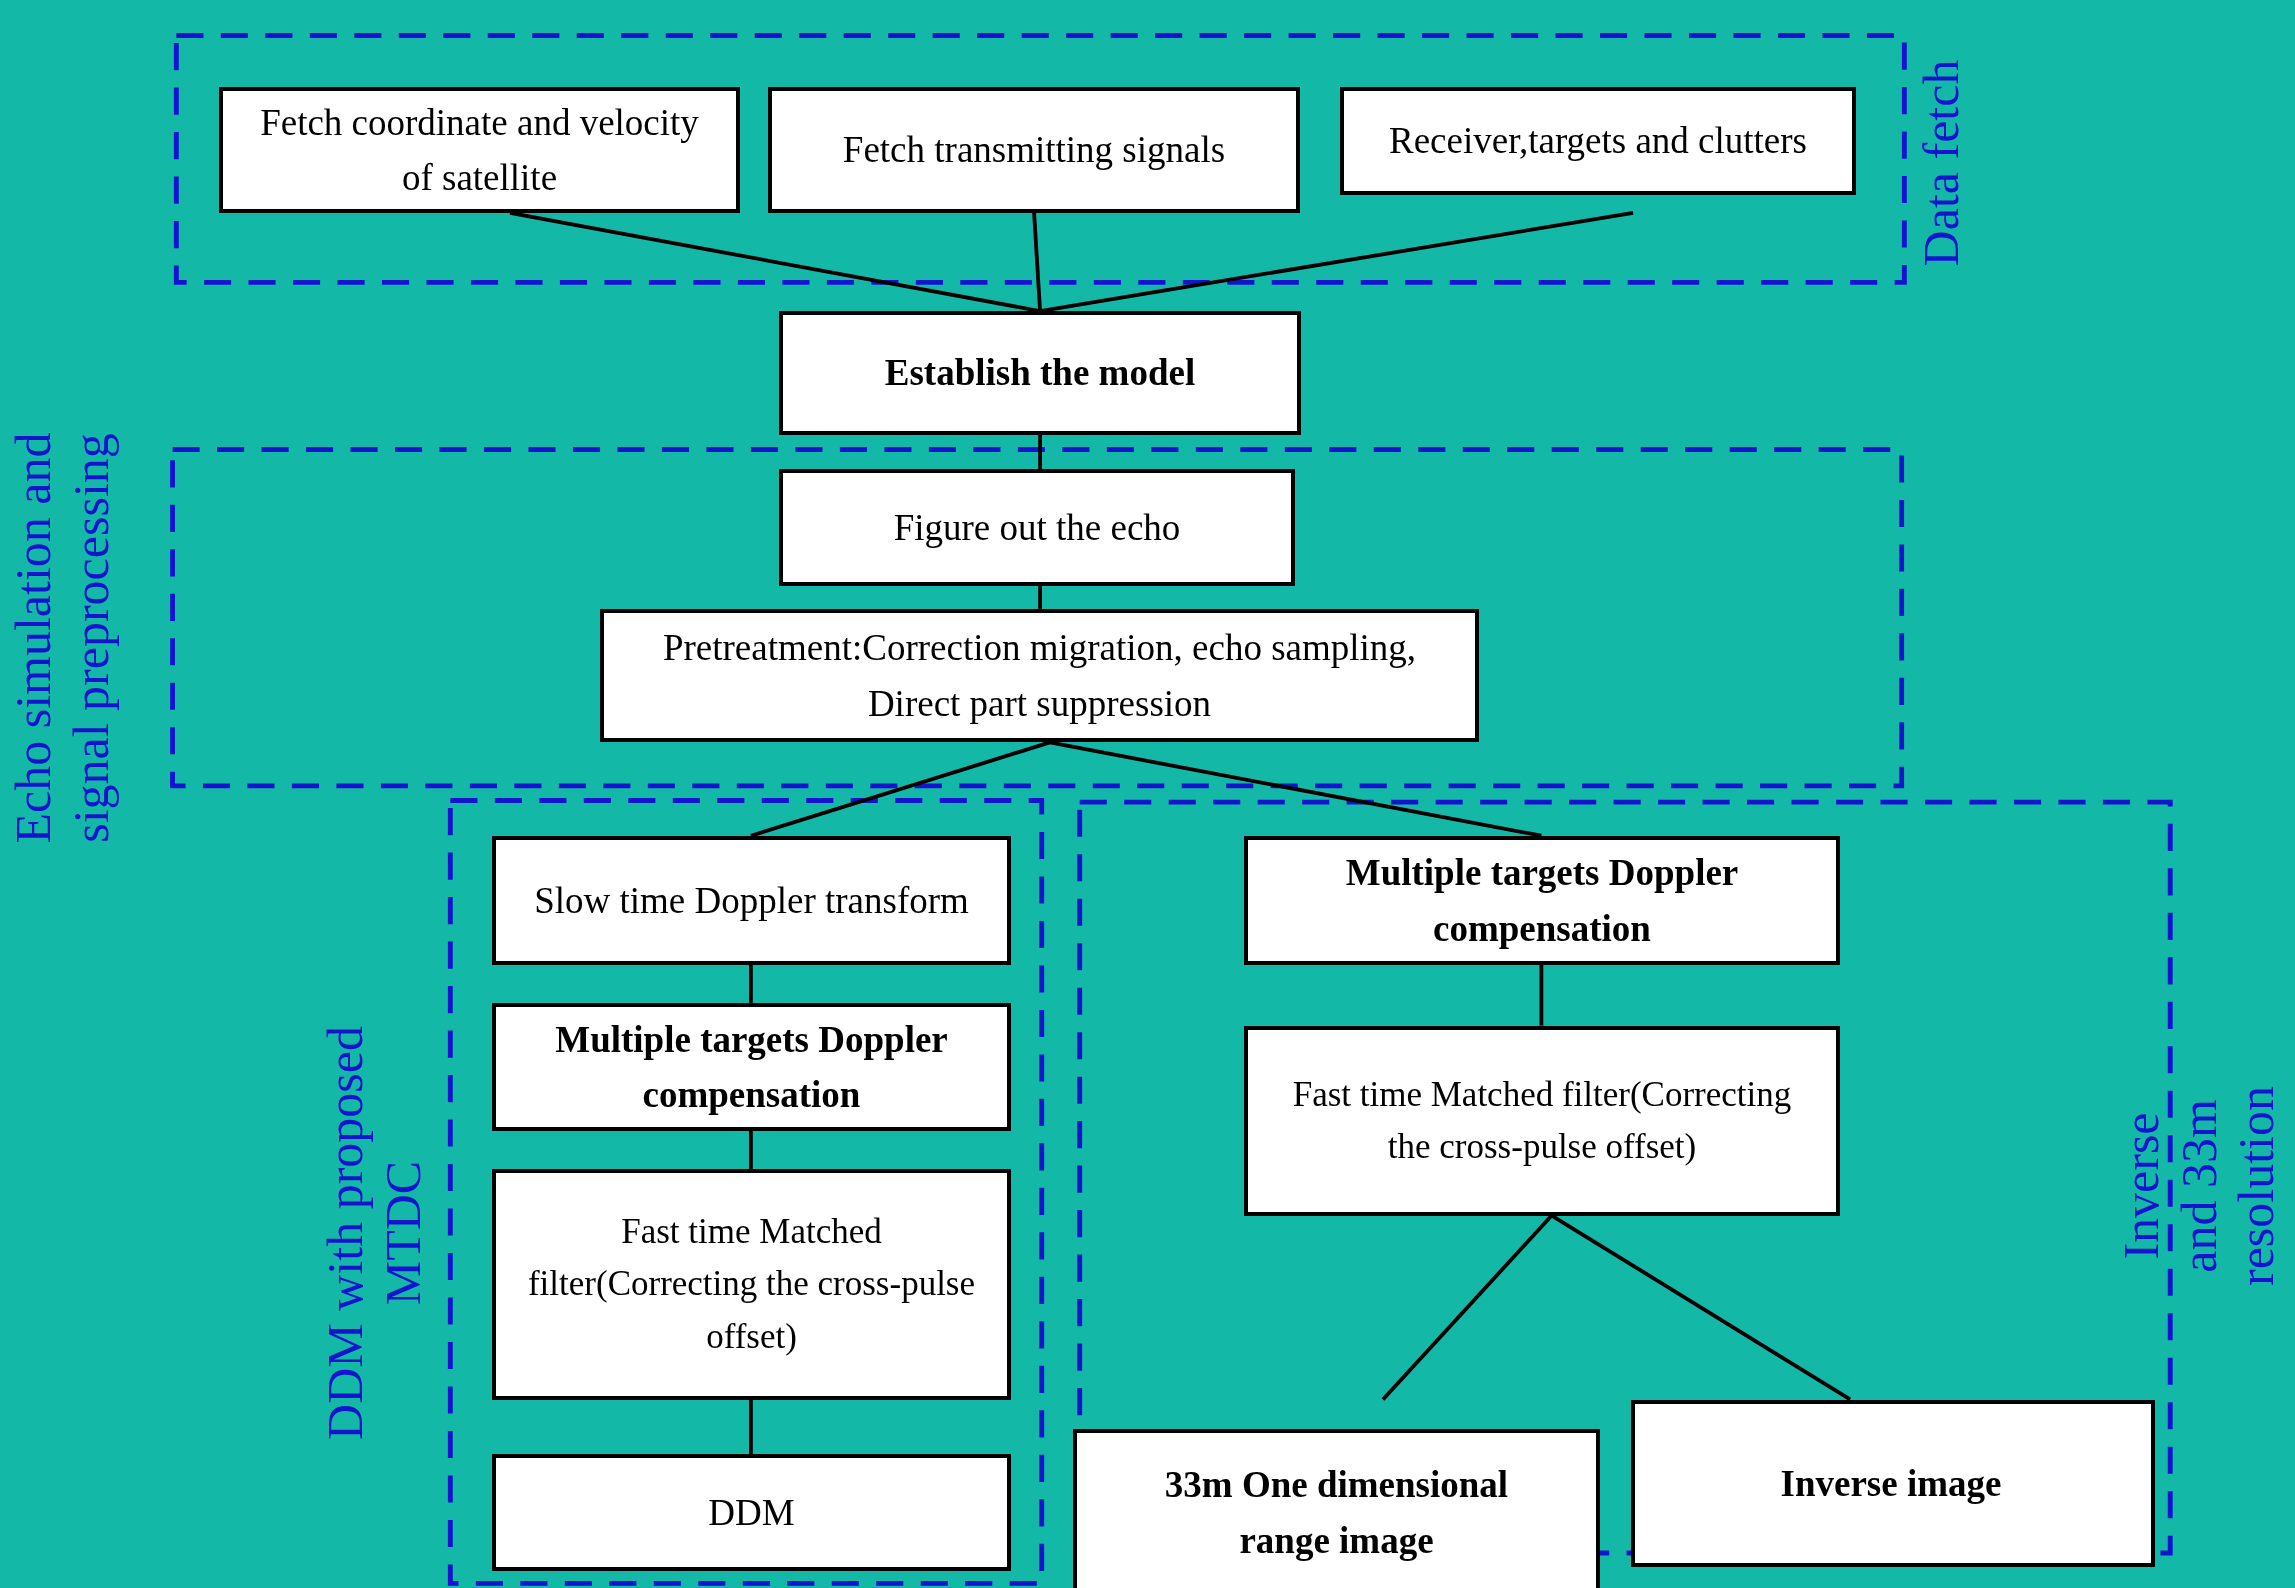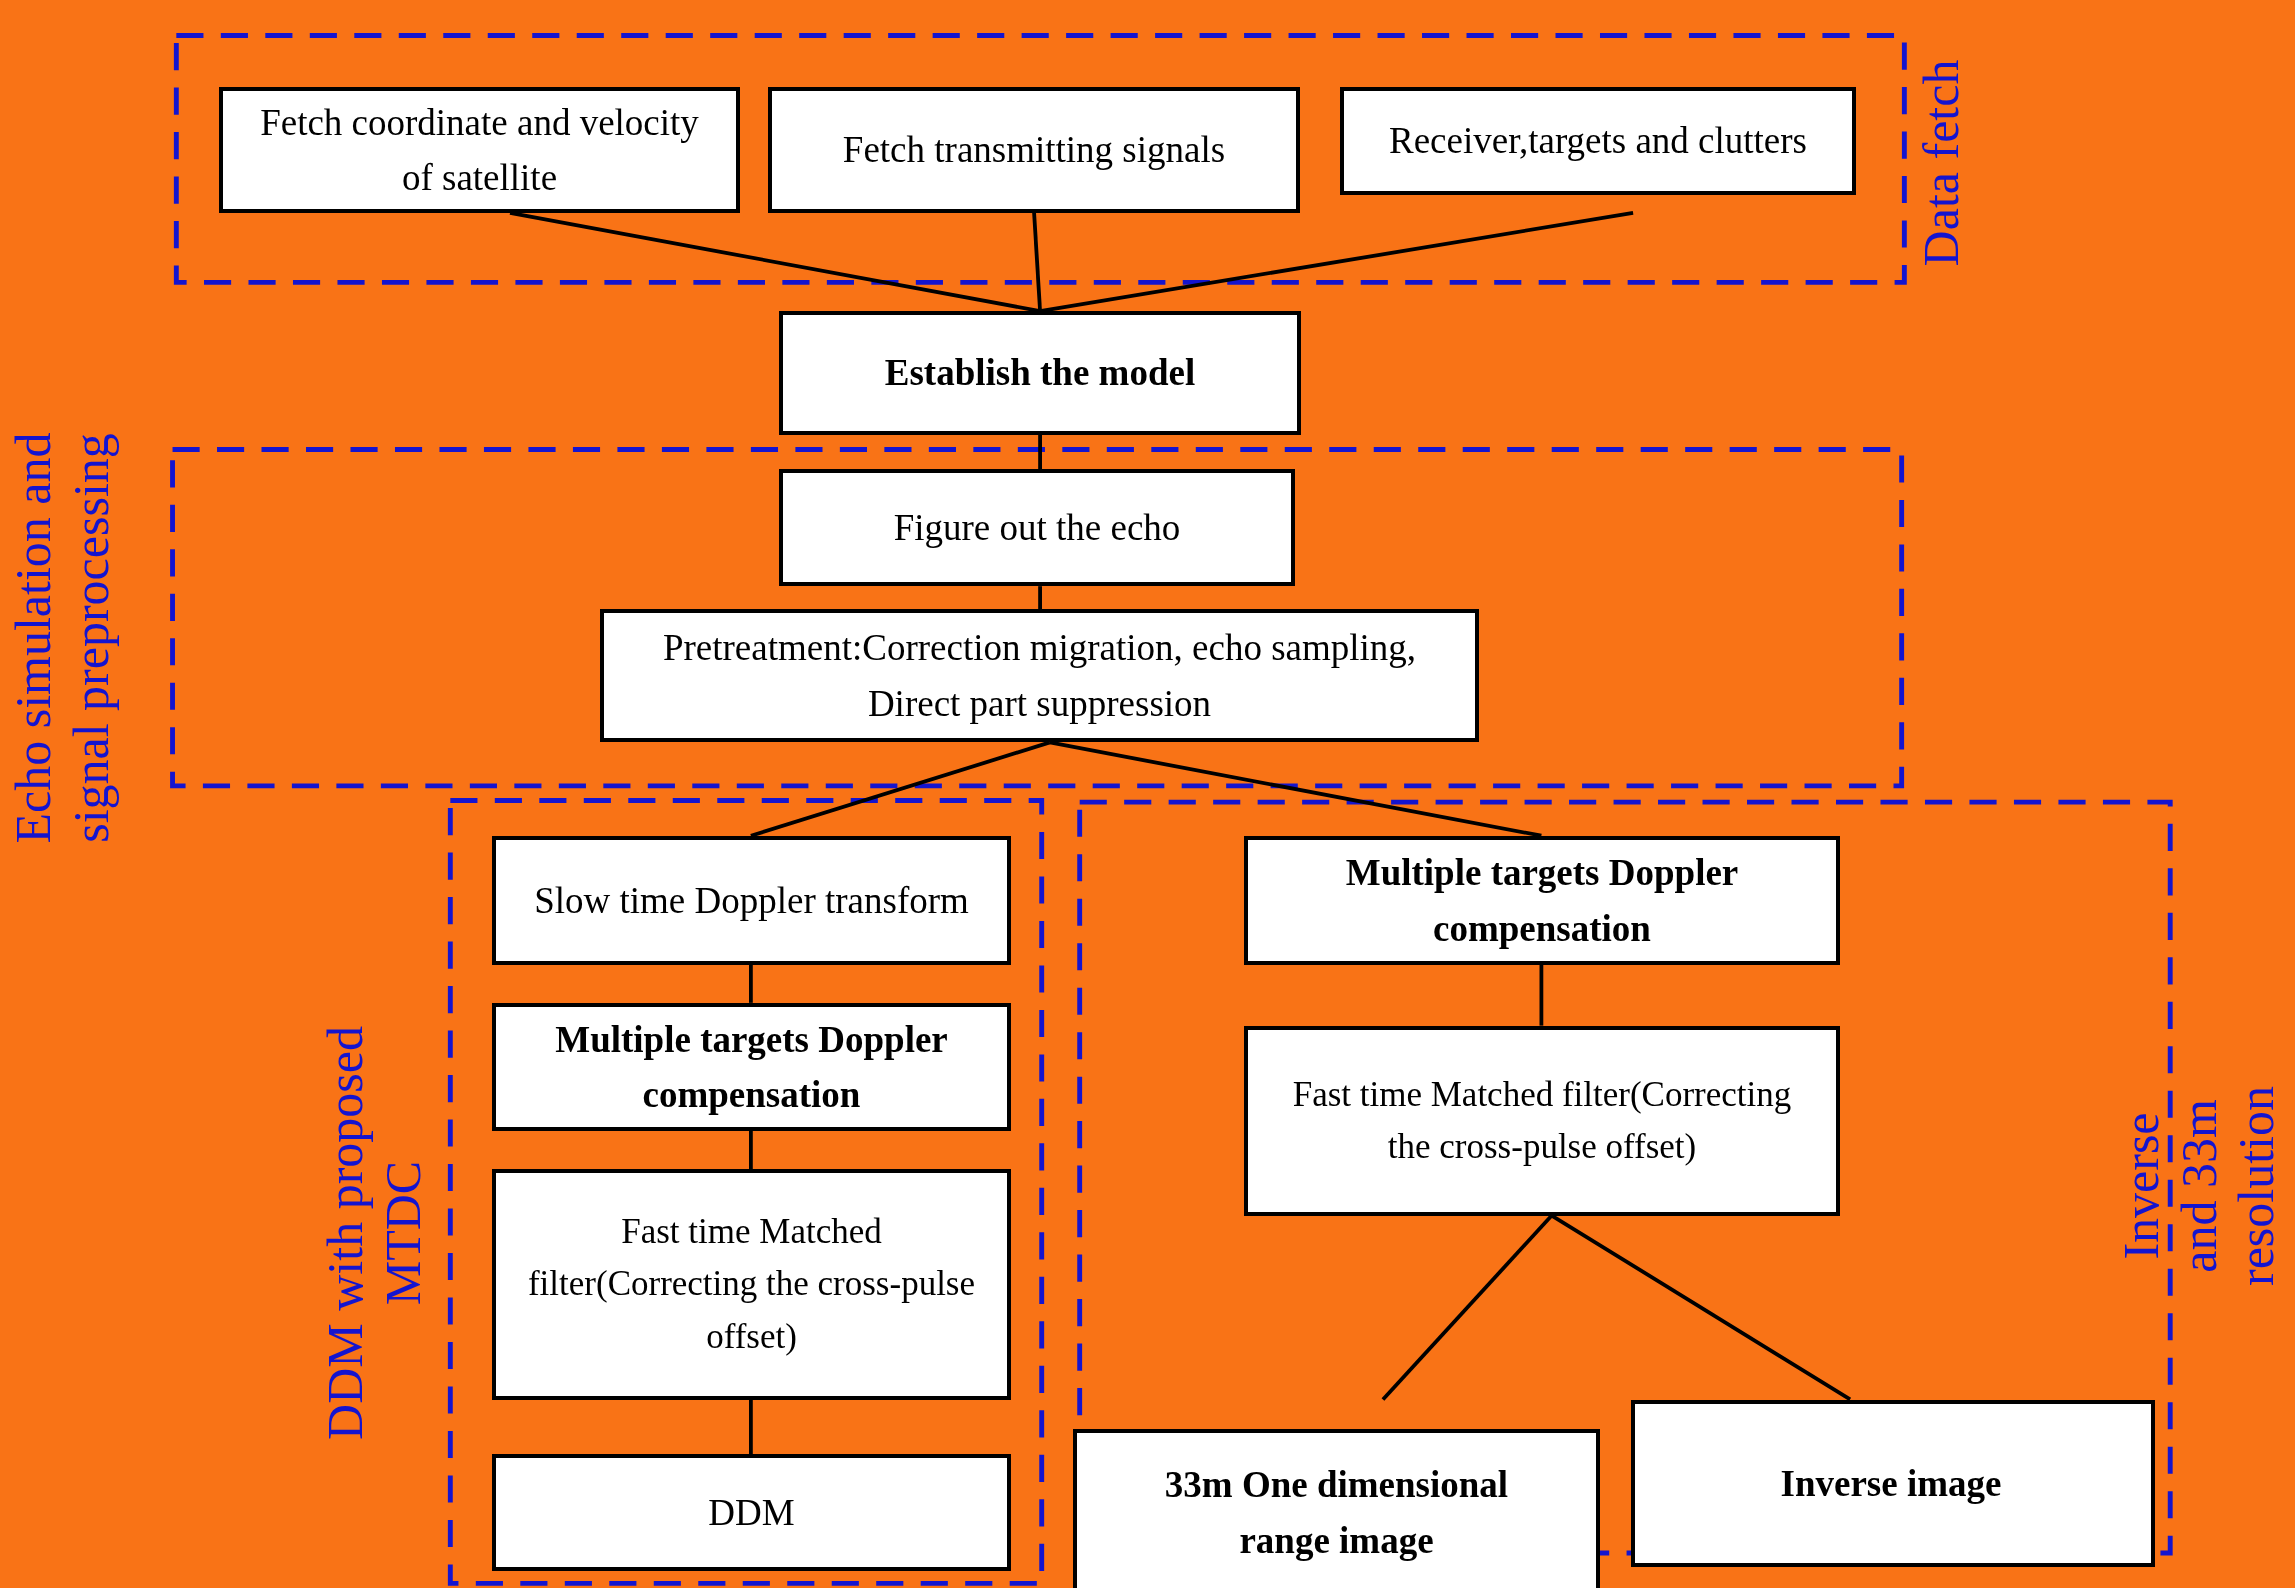--- a/index.html
+++ b/index.html
@@ -1,16 +1,16 @@
 <!DOCTYPE html>
 <html style="font-size:8.7px"><head>
 <meta charset="utf-8">
 <style>
   html,body{margin:0;padding:0;background:#ffffff;}
-  #page{position:relative;width:2295px;height:1589px;background:#f97316;overflow:hidden;
+  #page{position:relative;width:2295px;height:1589px;background:#14b8a6;overflow:hidden;
         font-family:"Liberation Serif", serif;color:#000;}
   #wires{position:absolute;left:0;top:0;width:2295px;height:1589px;}
   .node{position:absolute;box-sizing:border-box;border:4.3px solid #000;background:#fff;
         display:flex;align-items:center;justify-content:center;text-align:center;
         font-size:37px;line-height:1.5;padding:0 27px;}
   .bold{font-weight:bold;}
   .rot-label{position:absolute;color:#1414CF;font-size:50px;line-height:1.15;text-align:center;
         white-space:pre-line;transform:translate(-50%,-50%) rotate(-90deg);transform-origin:center center;}
   
   #n-fetch-coord    {left:219px;  top:87px;  width:521px;  height:126px;}

